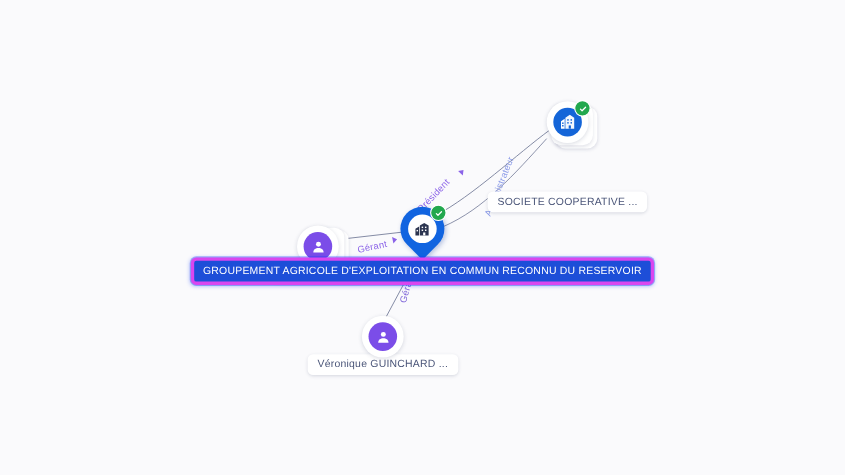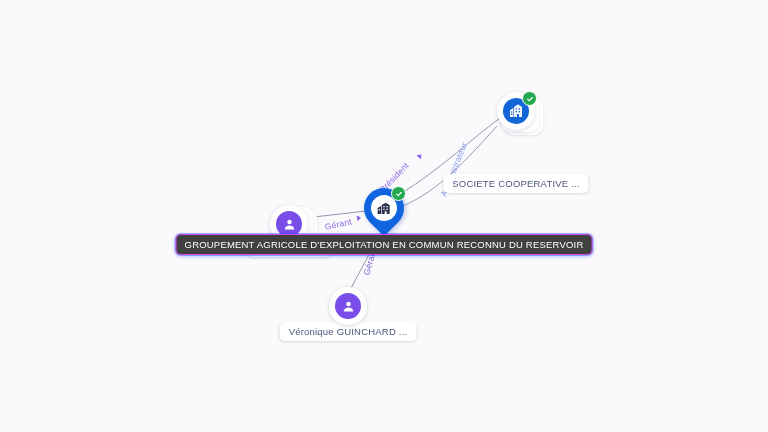--- a/index.html
+++ b/index.html
@@ -141,23 +141,23 @@
     color: #4a5578;
     font-size: 9.5px;
     letter-spacing: 0.2px;
     padding: 4px 9px;
     border-radius: 5px;
     white-space: nowrap;
     box-shadow: 0 1px 3px rgba(40,50,90,0.16);
   }
 
   .node-label.selected {
-    background: #404040;
+    background: #1d4ed8;
     color: #ffffff;
-    border: 1px solid #d946ef;
+    border: 3px solid #d946ef;
     box-shadow: 0 0 0 1px rgba(26,63,245,0.35), 0 1px 4px rgba(26,63,245,0.4);
     z-index: 30;
     font-size: 9.5px;
     padding: 4px 8px;
   }
 </style>
 </head>
 <body style="background: rgb(250, 250, 252);">
 
 <div id="graph-canvas">

